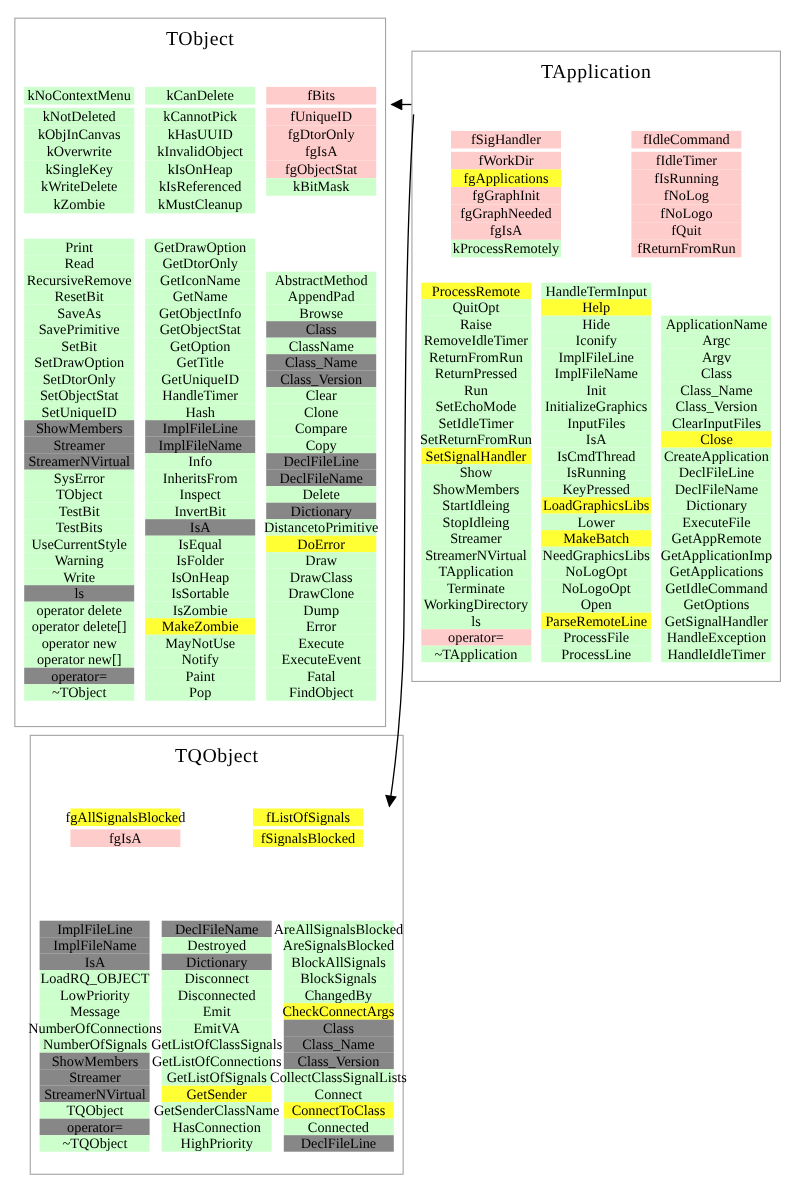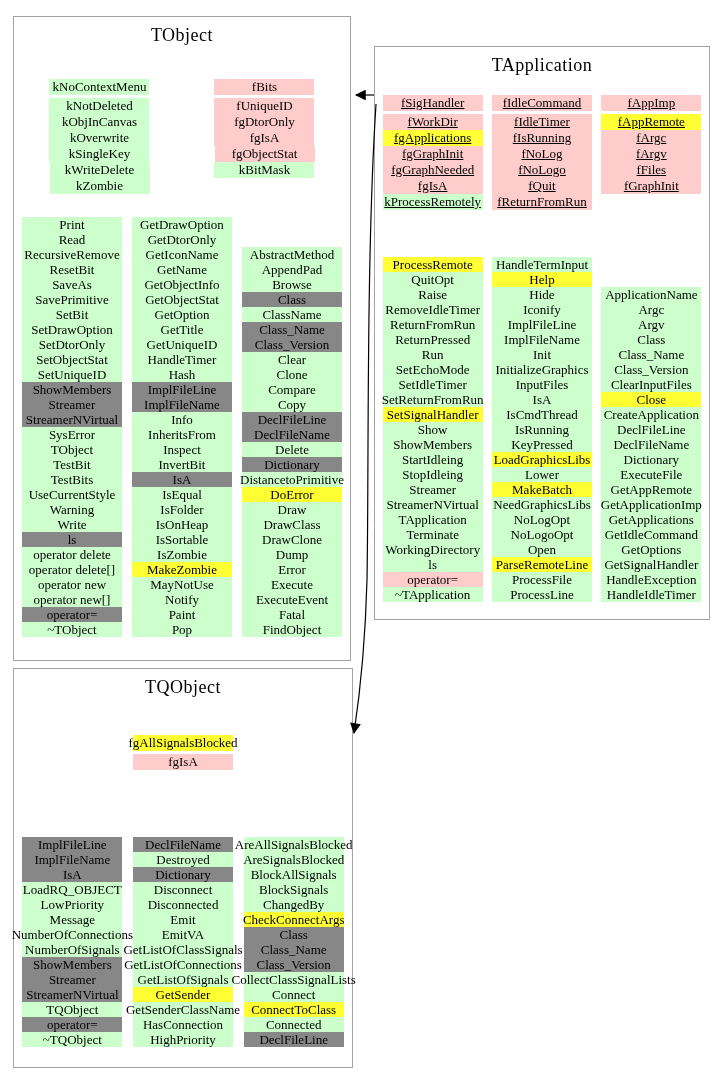--- a/index.html
+++ b/index.html
@@ -23,24 +23,24 @@
   .c-pink{--chip:var(--col-pink);}
   .c-yellow{--chip:var(--col-yellow);}
   .c-gray{--chip:var(--col-gray);}
   .c-none::before{display:none;}
 
   #box-tobject{left:13px;top:16px;width:336px;height:643px;font-family:Liberation Serif, serif;}
   #box-tobject .members{top:62px;}
   #box-tobject .methods{top:200px;}
 
   #box-tapplication{left:374px;top:16px;width:334px;height:572px;margin-top:30px;}
-  #box-tapplication .members{top:48px;text-decoration:underline;}
+  #box-tapplication .members{top:72px;}
   #box-tapplication .methods{top:210px;justify-content:flex-end;}
 
-  #box-tqobject{left:13px;top:668px;width:338px;height:398px;}
+  #box-tqobject{left:27px;top:668px;width:338px;height:398px;}
   #box-tqobject .members{top:66px;align-items:flex-end;}
   #box-tqobject .methods{top:168px;}
 </style>
 </head>
 <body>
 
 <svg class="arrows" viewBox="0 0 723 1092">
   <defs>
     <marker id="ah" viewBox="0 0 10 10" refX="9" refY="5" markerWidth="11" markerHeight="9" orient="auto-start-reverse">
       <path d="M0,0 L10,5 L0,10 z" fill="#000"></path>
@@ -54,20 +54,29 @@
   <h2 class="class-title">TObject</h2>
   <div class="members grid">
       <div class="col">
         <div class="cell c-green">kNoContextMenu</div>
         <div class="cell c-green">kNotDeleted</div>
         <div class="cell c-green">kObjInCanvas</div>
         <div class="cell c-green">kOverwrite</div>
         <div class="cell c-green">kSingleKey</div>
         <div class="cell c-green">kWriteDelete</div>
         <div class="cell c-green">kZombie</div>
+      </div>
+      <div class="col">
+        <div class="cell c-green">kCanDelete</div>
+        <div class="cell c-green">kCannotPick</div>
+        <div class="cell c-green">kHasUUID</div>
+        <div class="cell c-green">kInvalidObject</div>
+        <div class="cell c-green">kIsOnHeap</div>
+        <div class="cell c-green">kIsReferenced</div>
+        <div class="cell c-green">kMustCleanup</div>
       </div>
       <div class="col">
         <div class="cell c-pink">fBits</div>
         <div class="cell c-pink">fUniqueID</div>
         <div class="cell c-pink">fgDtorOnly</div>
         <div class="cell c-pink">fgIsA</div>
         <div class="cell c-pink">fgObjectStat</div>
         <div class="cell c-green">kBitMask</div>
       </div>
     </div>
@@ -179,28 +188,20 @@
       </div>
       <div class="col">
         <div class="cell c-pink">fIdleCommand</div>
         <div class="cell c-pink">fIdleTimer</div>
         <div class="cell c-pink">fIsRunning</div>
         <div class="cell c-pink">fNoLog</div>
         <div class="cell c-pink">fNoLogo</div>
         <div class="cell c-pink">fQuit</div>
         <div class="cell c-pink">fReturnFromRun</div>
       </div>
-      <div class="col">
-        <div class="cell c-pink">fAppImp</div>
-        <div class="cell c-yellow">fAppRemote</div>
-        <div class="cell c-pink">fArgc</div>
-        <div class="cell c-pink">fArgv</div>
-        <div class="cell c-pink">fFiles</div>
-        <div class="cell c-pink">fGraphInit</div>
-      </div>
     </div>
   <div class="methods grid">
       <div class="col">
         <div class="cell c-yellow">ProcessRemote</div>
         <div class="cell c-green">QuitOpt</div>
         <div class="cell c-green">Raise</div>
         <div class="cell c-green">RemoveIdleTimer</div>
         <div class="cell c-green">ReturnFromRun</div>
         <div class="cell c-green">ReturnPressed</div>
         <div class="cell c-green">Run</div>
@@ -274,20 +275,24 @@
     </div>
 </section>
 
 <section class="class-box" id="box-tqobject">
   <h2 class="class-title">TQObject</h2>
   <div class="members grid">
       <div class="col">
         <div class="cell c-yellow">fgAllSignalsBlocked</div>
         <div class="cell c-pink">fgIsA</div>
       </div>
+      <div class="col">
+        <div class="cell c-yellow">fListOfSignals</div>
+        <div class="cell c-yellow">fSignalsBlocked</div>
+      </div>
     </div>
   <div class="methods grid">
       <div class="col">
         <div class="cell c-gray">ImplFileLine</div>
         <div class="cell c-gray">ImplFileName</div>
         <div class="cell c-gray">IsA</div>
         <div class="cell c-green">LoadRQ_OBJECT</div>
         <div class="cell c-green">LowPriority</div>
         <div class="cell c-green">Message</div>
         <div class="cell c-green">NumberOfConnections</div>

